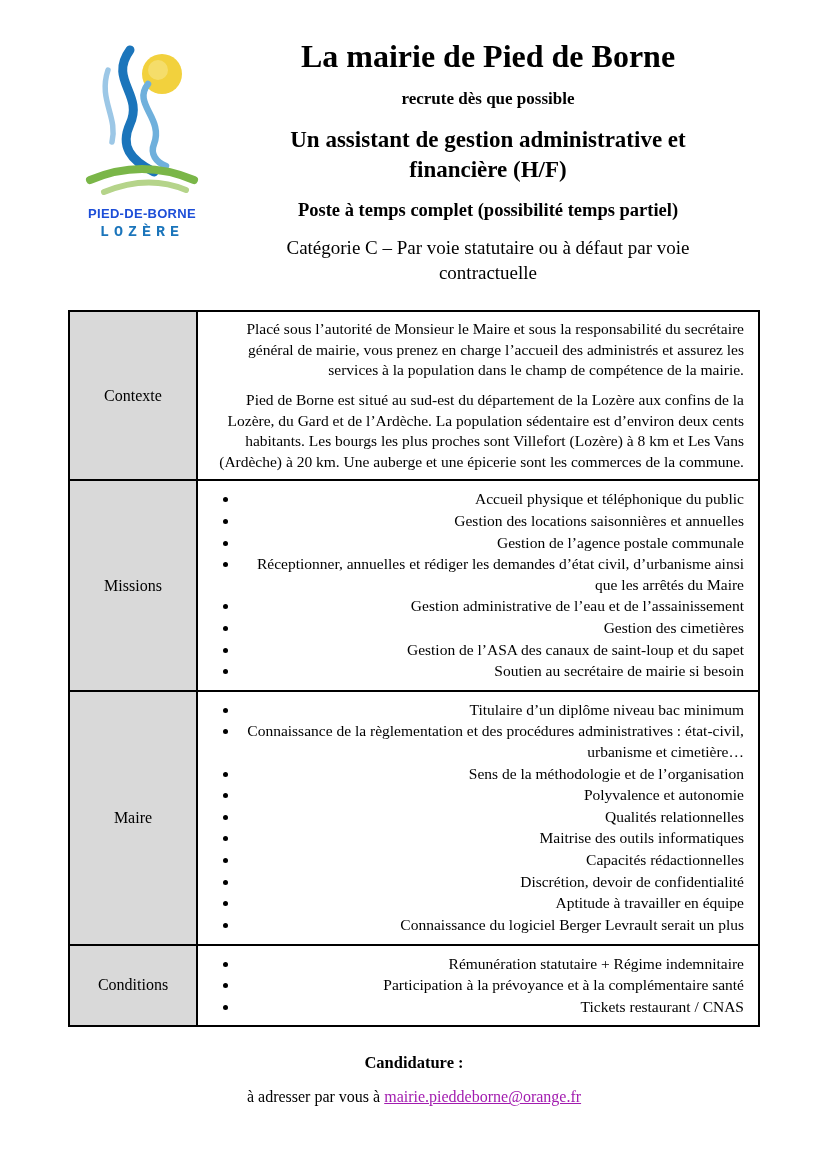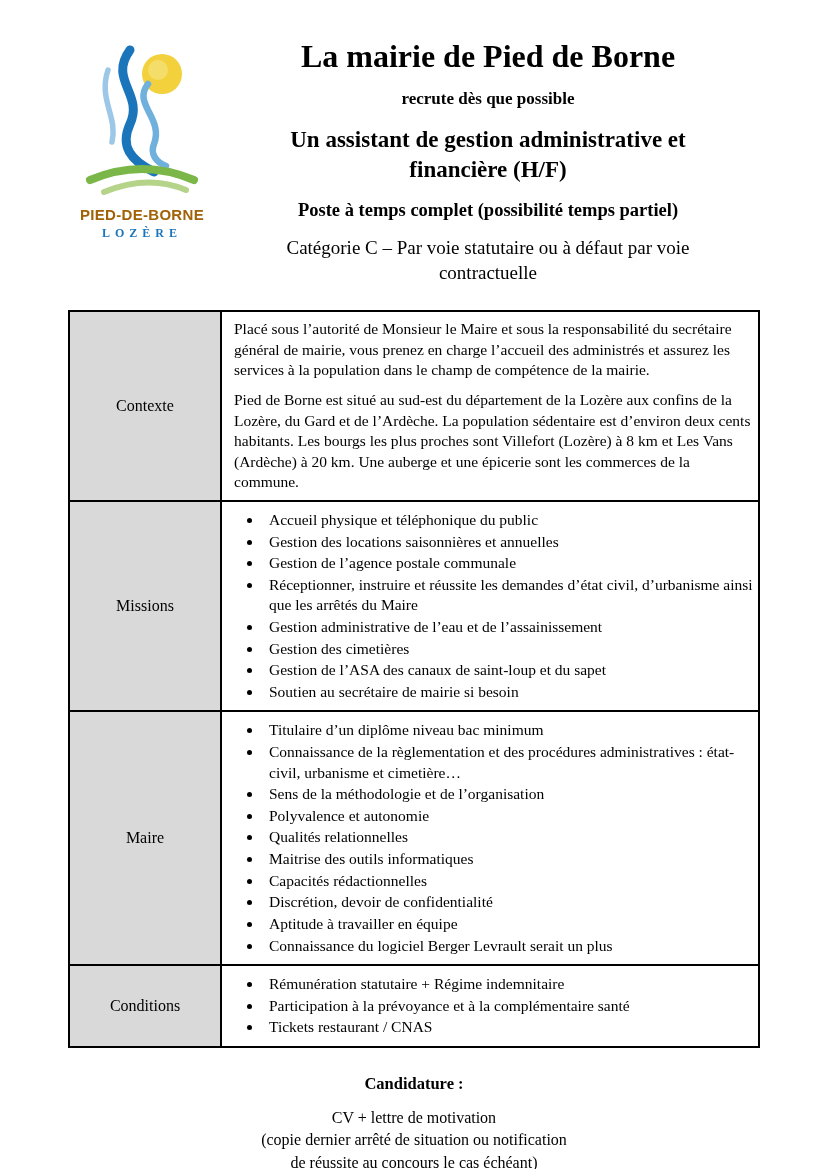--- a/index.html
+++ b/index.html
@@ -25,30 +25,30 @@
   }
   .logo {
     width: 148px;
     flex: 0 0 148px;
     text-align: center;
     padding-top: 8px;
   }
   .logo-name {
     font-family: "Liberation Sans", sans-serif;
     font-weight: bold;
-    font-size: 15px;
-    color: #a16207;
+    font-size: 13px;
+    color: #1d4ed8;
     letter-spacing: 0.3px;
     margin-top: 2px;
     white-space: nowrap;
   }
   .logo-sub {
-    font-family: Liberation Serif, serif;
-    font-weight: bold;
-    font-size: 12px;
+    font-family: Liberation Mono, monospace;
+    font-weight: bold;
+    font-size: 15px;
     color: #1b75bb;
     letter-spacing: 5px;
     margin-top: 3px;
   }
   .header-text {
     flex: 1;
     text-align: center;
     padding-top: 4px;
   }
   .doc-title {
@@ -84,31 +84,32 @@
   table.info-table {
     width: 100%;
     border-collapse: collapse;
     margin-top: 24px;
   }
   table.info-table td {
     border: 2px solid #000000;
     vertical-align: middle;
   }
   td.label-cell {
-    width: 152px;
+    width: 128px;
     background: #d9d9d9;
     text-align: center;
     font-size: 16px;
     padding: 6px 4px;
   }
   td.content-cell {
-    padding: 7px 0 7px 12px;
+    padding: 7px 14px 7px 12px;
     font-size: 15.5px;
     line-height: 1.33;
     vertical-align: top;
+    text-align: right;
   }
   td.content-cell p { margin-bottom: 9px; }
   td.content-cell p:last-child { margin-bottom: 0; }
   td.content-cell ul {
     list-style: disc outside;
     padding-left: 29px;
   }
   td.content-cell li {
     padding-left: 6px;
     margin: 1px 0;
@@ -173,21 +174,21 @@
             <p>Pied de Borne est situé au sud-est du département de la Lozère aux confins de la Lozère, du Gard et de l’Ardèche. La population sédentaire est d’environ deux cents habitants. Les bourgs les plus proches sont Villefort (Lozère) à 8 km et Les Vans (Ardèche) à 20 km. Une auberge et une épicerie sont les commerces de la commune.</p>
           </td>
         </tr>
         <tr>
           <td class="label-cell">Missions</td>
           <td class="content-cell">
             <ul>
               <li>Accueil physique et téléphonique du public</li>
               <li>Gestion des locations saisonnières et annuelles</li>
               <li>Gestion de l’agence postale communale</li>
-              <li>Réceptionner, instruire et réussite les demandes d’état civil, d’urbanisme ainsi que les arrêtés du Maire</li>
+              <li>Réceptionner, annuelles et rédiger les demandes d’état civil, d’urbanisme ainsi que les arrêtés du Maire</li>
               <li>Gestion administrative de l’eau et de l’assainissement</li>
               <li>Gestion des cimetières</li>
               <li>Gestion de l’ASA des canaux de saint-loup et du sapet</li>
               <li>Soutien au secrétaire de mairie si besoin</li>
             </ul>
           </td>
         </tr>
         <tr>
           <td class="label-cell">Maire</td>
           <td class="content-cell">
@@ -213,24 +214,19 @@
               <li>Participation à la prévoyance et à la complémentaire santé</li>
               <li>Tickets restaurant / CNAS</li>
             </ul>
           </td>
         </tr>
       </tbody>
   </table>
 
   <div class="footer">
     <div class="cand-title">Candidature :</div>
-    <div>
-        <div>CV + lettre de motivation</div>
-        <div>(copie dernier arrêté de situation ou notification</div>
-        <div>de réussite au concours le cas échéant)</div>
-      </div>
     <div class="email-line">
       <span>à adresser par vous à </span><a>mairie.pieddeborne@orange.fr</a>
     </div>
 
   </div>
 
 </div>
 
 </body></html>

